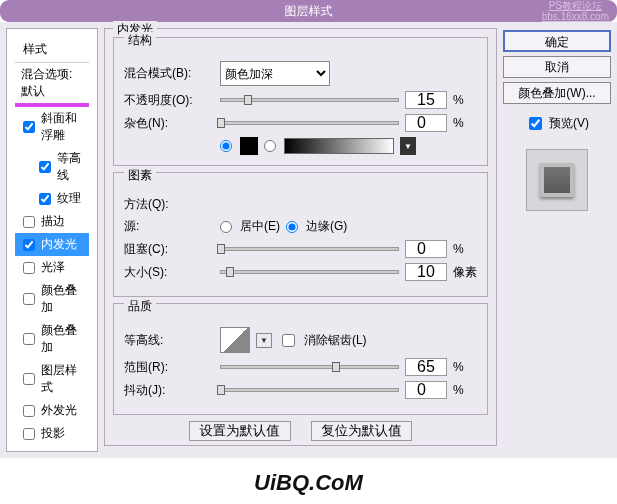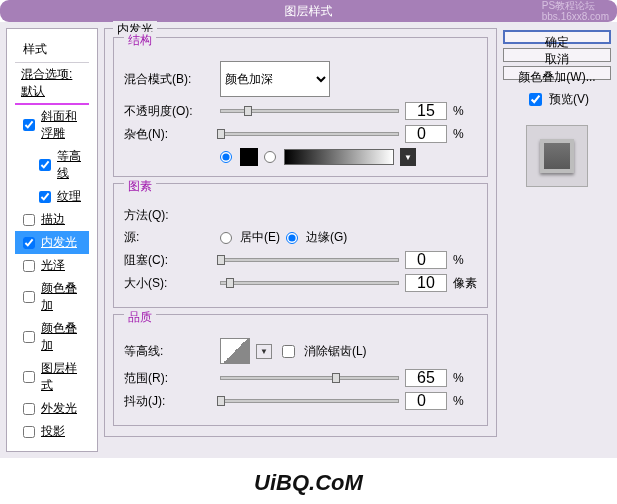--- a/index.html
+++ b/index.html
@@ -21,21 +21,22 @@
     position: relative;
     border-radius: 9px;
   }
   .watermark-top {
     position: absolute;
     right: 8px;
     top: 0;
     font-size: 10px;
     color: #d7c0e0;
     line-height: 11px;
-    text-align: left;
+    text-align: center;
+    text-decoration: underline;
   }
   .dialog-body {
     display: flex;
     padding: 6px;
     gap: 6px;
     background: #ece9f0;
     height: 436px;
   }
   .left-panel {
     width: 92px;
@@ -45,54 +46,52 @@
   }
   .left-header {
     padding: 4px 8px;
     border-bottom: 1px solid #d0cdd5;
   }
   .left-item {
     display: flex;
     align-items: center;
     padding: 3px 6px;
     cursor: default;
-    text-decoration: underline;
   }
   .left-item.selected {
     background: #3399ff;
     color: #fff;
   }
   .left-item input[type=checkbox] {
     margin: 0 6px 0 2px;
     width: 12px;
     height: 12px;
   }
   .mix-line {
     padding: 3px 6px;
-    border-bottom: 2px solid #d946ef;
-    text-decoration: underline;
+    border-bottom: 4px solid #d946ef;
   }
   .center-panel {
     flex: 1;
     position: relative;
   }
   .fieldset {
     border: 1px solid #b0a8b8;
     margin: 0 0 6px 0;
     padding: 6px 10px 10px 10px;
     position: relative;
     background: #ece9f0;
   }
   .fieldset .legend {
     position: relative;
     top: -12px;
     background: #ece9f0;
     padding: 0 4px;
     display: inline-block;
-    color: #a21caf;
+    color: #000000;
   }
   .row {
     display: flex;
     align-items: center;
     margin-bottom: 5px;
     gap: 6px;
   }
   .row .label {
     width: 90px;
     text-align: left;
@@ -116,21 +115,21 @@
   .num-input {
     width: 42px;
     height: 18px;
     border: 1px solid #999;
     background: #fff;
     padding: 0 11px;
     font-size: 16px;
   }
   .unit { width: 24px; }
   select {
-    height: 36px;
+    height: 25px;
     border: 1px solid #888;
     background: #fff;
     font-size: 12px;
   }
   .color-row {
     display: flex;
     align-items: center;
     gap: 6px;
     margin-left: 96px;
   }
@@ -167,21 +166,21 @@
   }
   .right-panel {
     width: 108px;
     display: flex;
     flex-direction: column;
     align-items: stretch;
     gap: 4px;
     padding-top: 2px;
   }
   .right-btn {
-    height: 14px;
+    height: 22px;
     border: 1px solid #888;
     background: #f6f3f8;
     text-align: center;
     line-height: 20px;
   }
   .right-btn.primary {
     border: 2px solid #5070c0;
   }
   .preview-check {
     display: flex;
@@ -387,20 +386,24 @@
         <div class="row">
           <span class="label">抖动(J):</span>
           <div class="slider">
               <div class="thumb" style="left:0%"></div>
             </div>
           <input class="num-input" value="0" style="">
           <span class="unit">%</span>
         </div>
       </div>
 
+      <div class="bottom-btns">
+        <button class="btn">设置为默认值</button>
+        <button class="btn">复位为默认值</button>
+      </div>
     </div>
   </div>
 
   <div class="right-panel">
     <div class="right-btn primary">确定</div>
     <div class="right-btn">取消</div>
     <div class="right-btn">颜色叠加(W)...</div>
     <div class="preview-check">
       <input type="checkbox" checked="" style="">
       <span>预览(V)</span>

